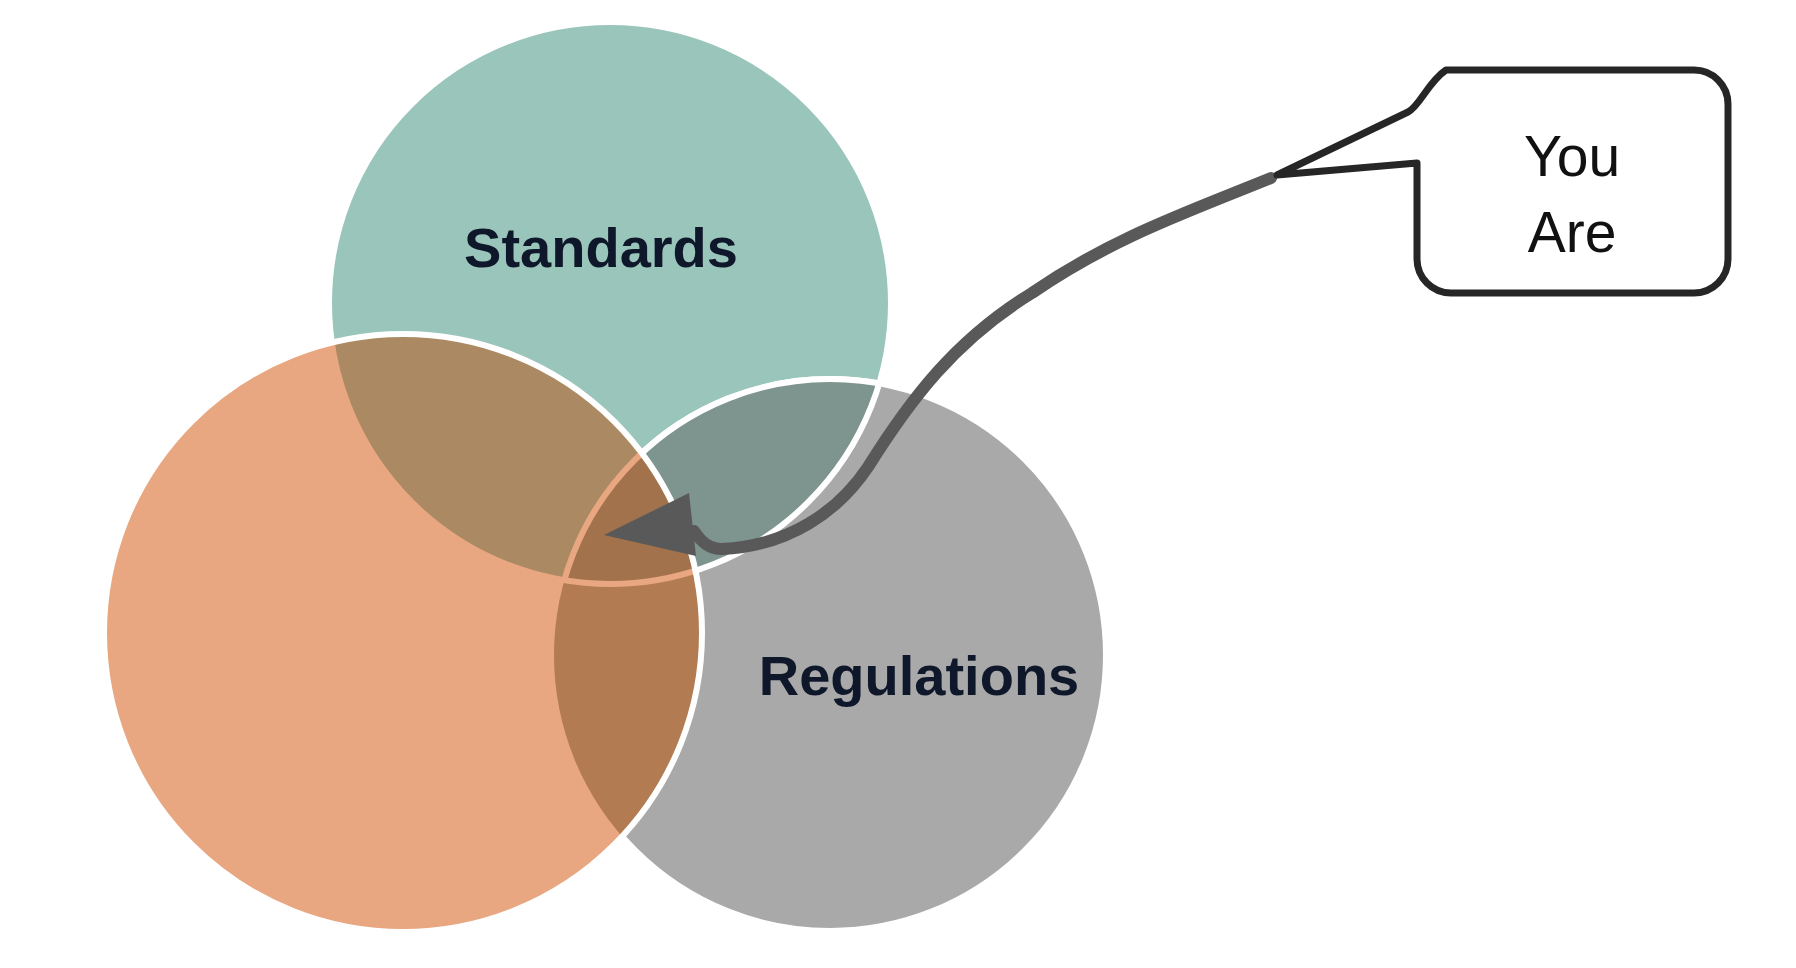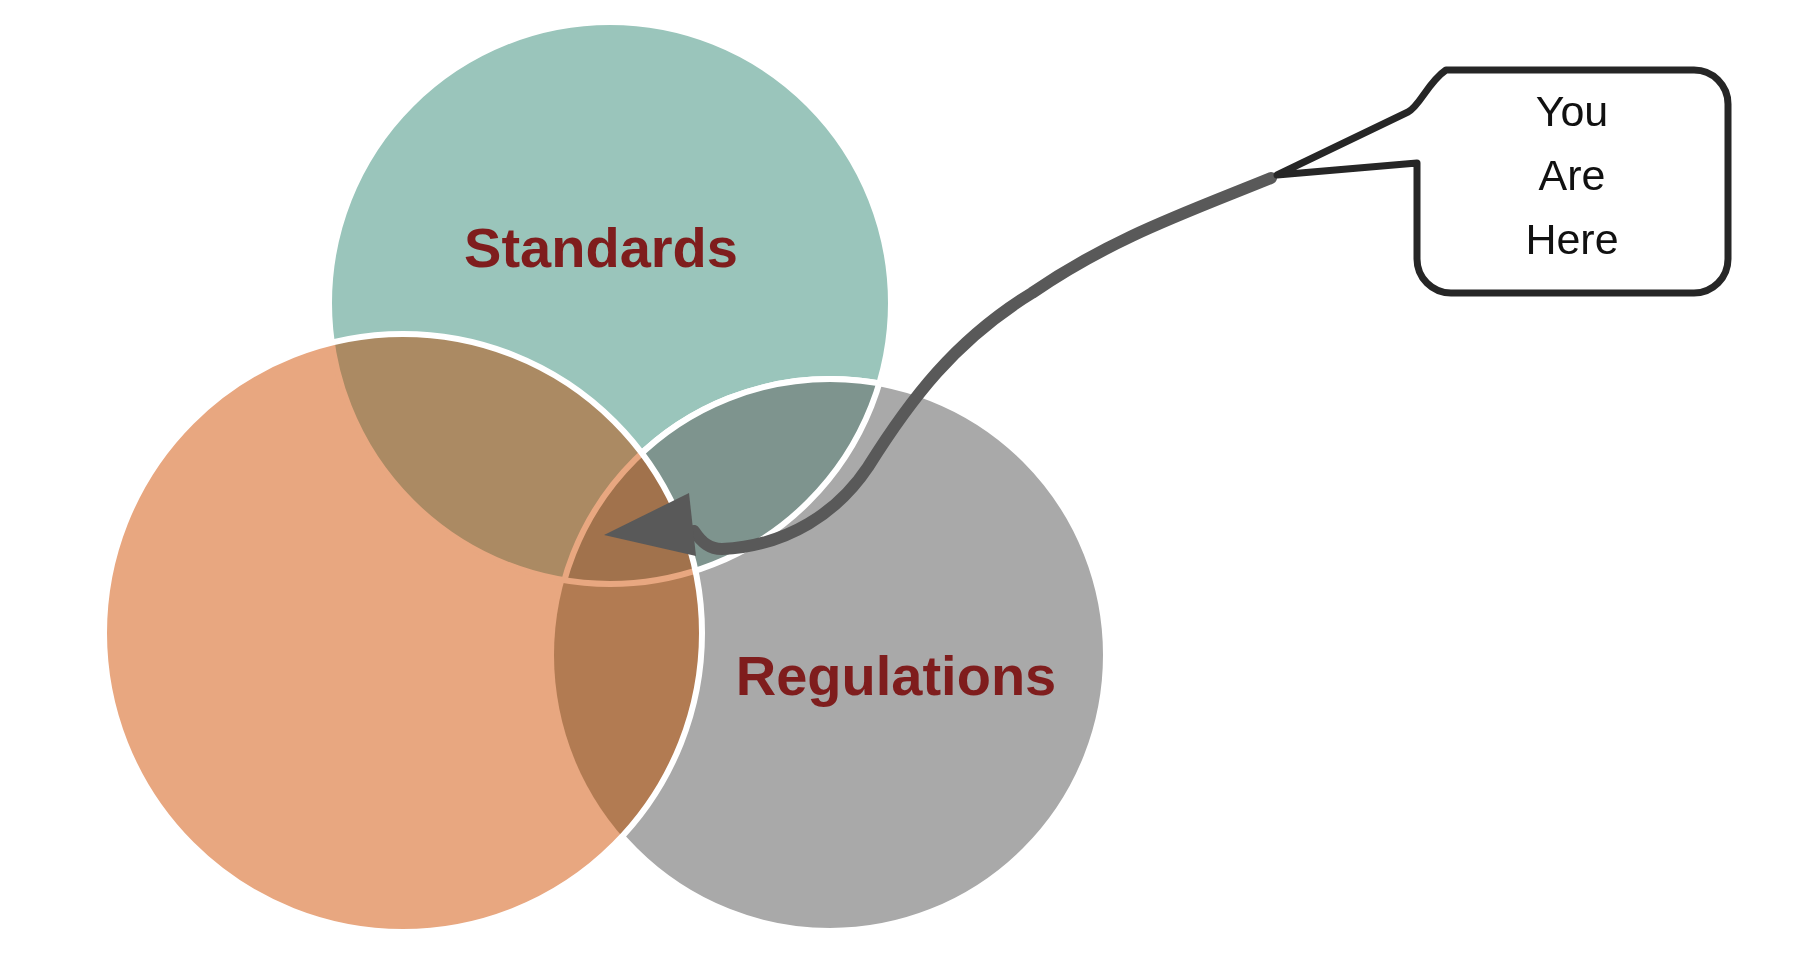--- a/index.html
+++ b/index.html
@@ -9,38 +9,39 @@
     background:#ffffff;
     overflow:hidden;
     font-family:"Liberation Sans",sans-serif;
   }
   #venn-svg{position:absolute;left:0;top:0;width:1796px;height:968px;}
   .venn-label{
     position:absolute;
     transform:translate(-50%,-50%);
     font-weight:700;
     font-size:56px;
-    color:#7f1d1d;
+    color:#0f172a;
     white-space:nowrap;
     letter-spacing:0px;
   }
   #label-standards{left:601px;top:247px;}
   #label-expectations{left:336px;top:677px;}
-  #label-regulations{left:896px;top:675px;}
+  #label-regulations{left:919px;top:675px;}
   #callout-text{
     position:absolute;
-    left:1417px;top:65px;
+    left:1417px;top:84px;
     width:310px;height:219px;
     display:flex;flex-direction:column;
     align-items:center;justify-content:center;
     text-align:center;
     font-weight:400;
-    font-size:43px;
+    font-size:57px;
     line-height:64px;
     color:#111111;
+    gap:12px;
   }
   .callout-line{display:block;}
 </style>
 </head>
 <body>
 
 <div id="stage">
 
   <svg id="venn-svg" viewBox="0 0 1796 968">
     <defs>
@@ -109,16 +110,15 @@
              L 1417 163
              Z" fill="#ffffff" stroke-width="7" stroke-linejoin="round" stroke="#262626"></path>
   </svg>
 
   <div class="venn-label" id="label-standards">Standards</div>
   <div class="venn-label" id="label-regulations">Regulations</div>
 
   <div id="callout-text">
     <span class="callout-line">You</span>
     <span class="callout-line">Are</span>
-    <span class="callout-line">Here</span>
   </div>
 
 </div>
 
 </body></html>

